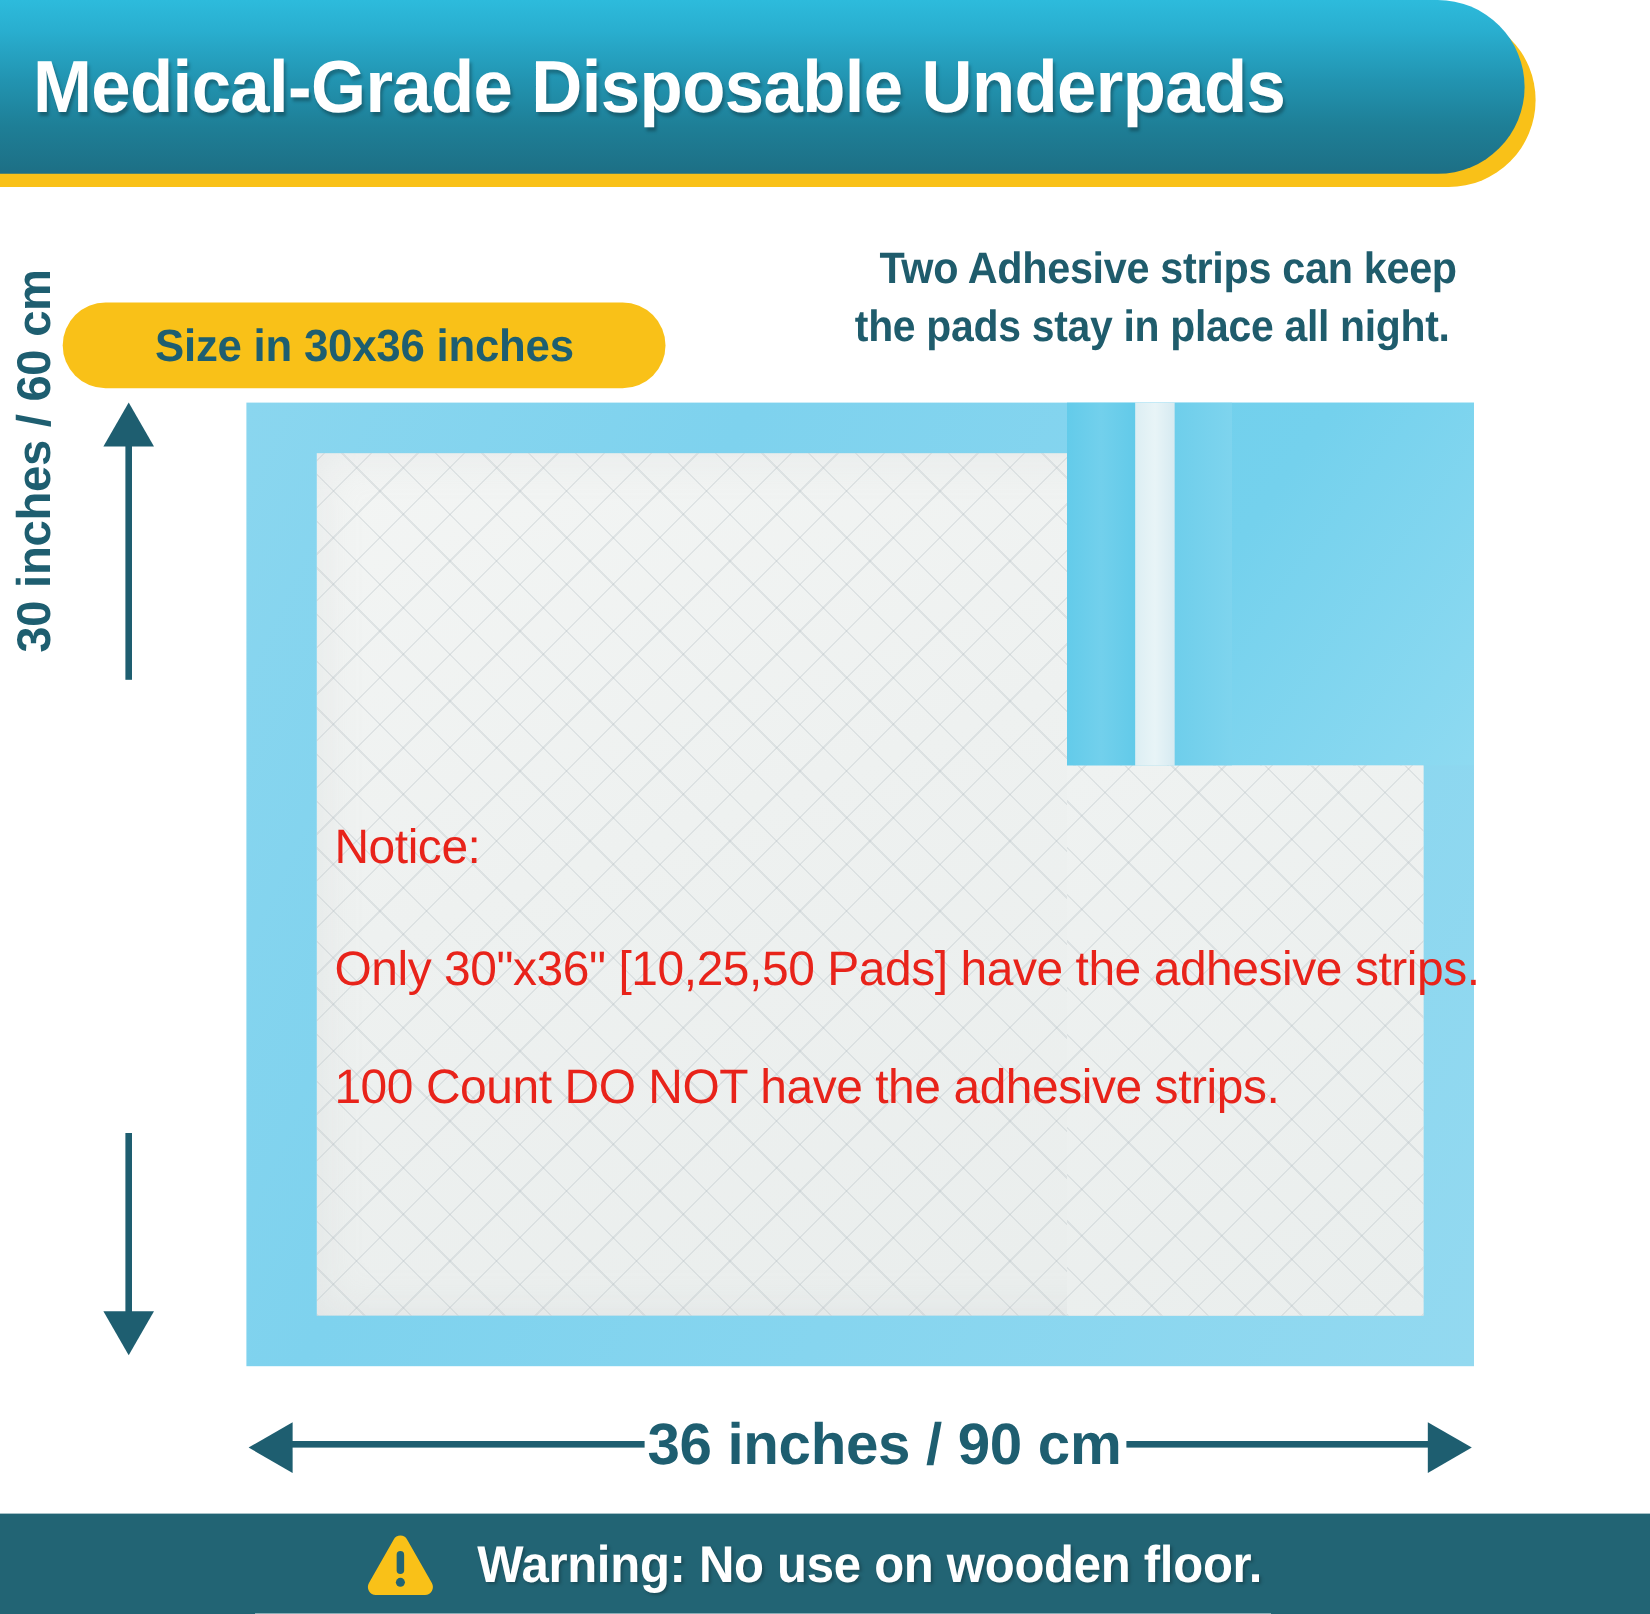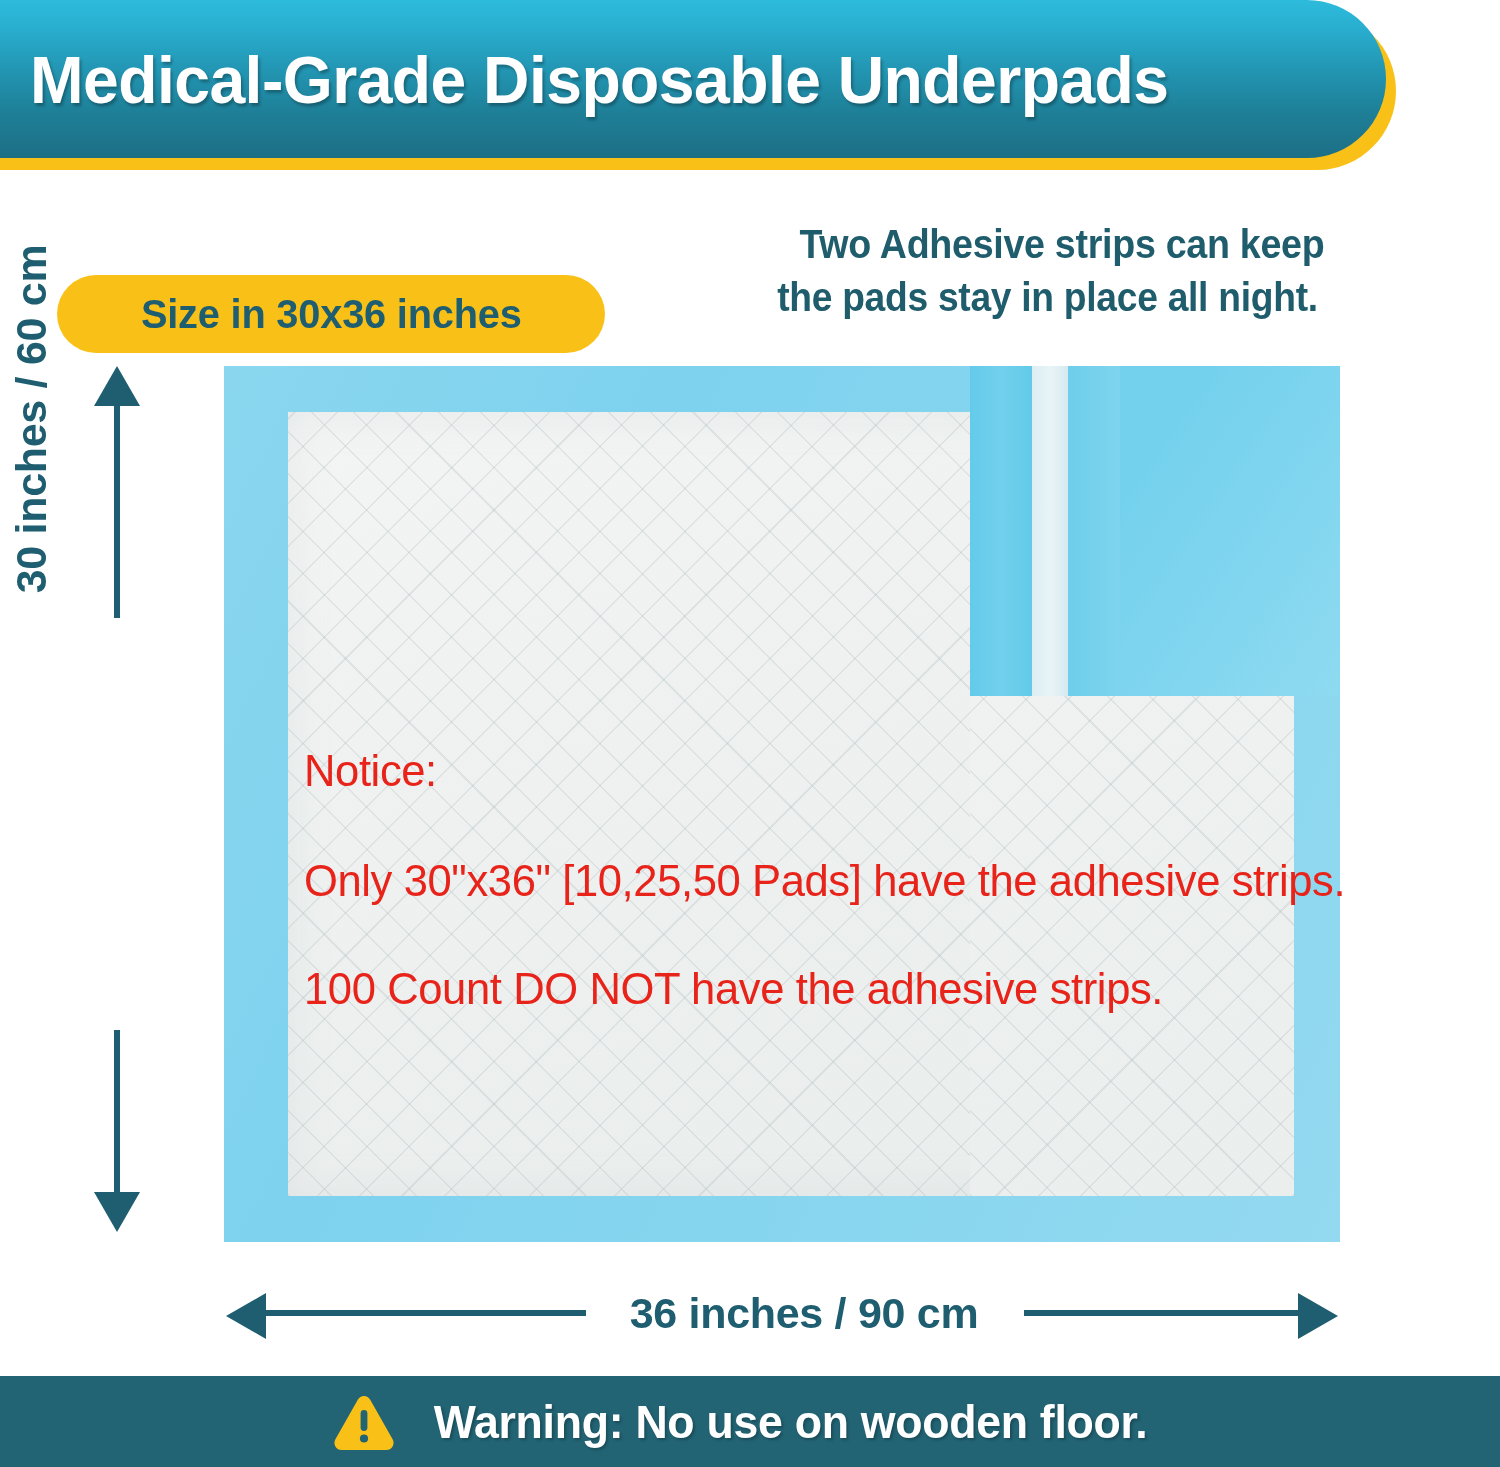--- a/index.html
+++ b/index.html
@@ -324,21 +324,21 @@
   #dim-horizontal-label {
     position: absolute;
     left: 360px;
     top: 0px;
     width: 436px;
     height: 62px;
     display: flex;
     align-items: center;
     justify-content: center;
     color: #1E5E70;
-    font-size: 43px;
+    font-size: 53px;
     font-weight: bold;
     white-space: nowrap;
     letter-spacing: -0.3px;
   }
 
   
   #warning-bar {
     position: absolute;
     left: 0px;
     top: 1376px;

